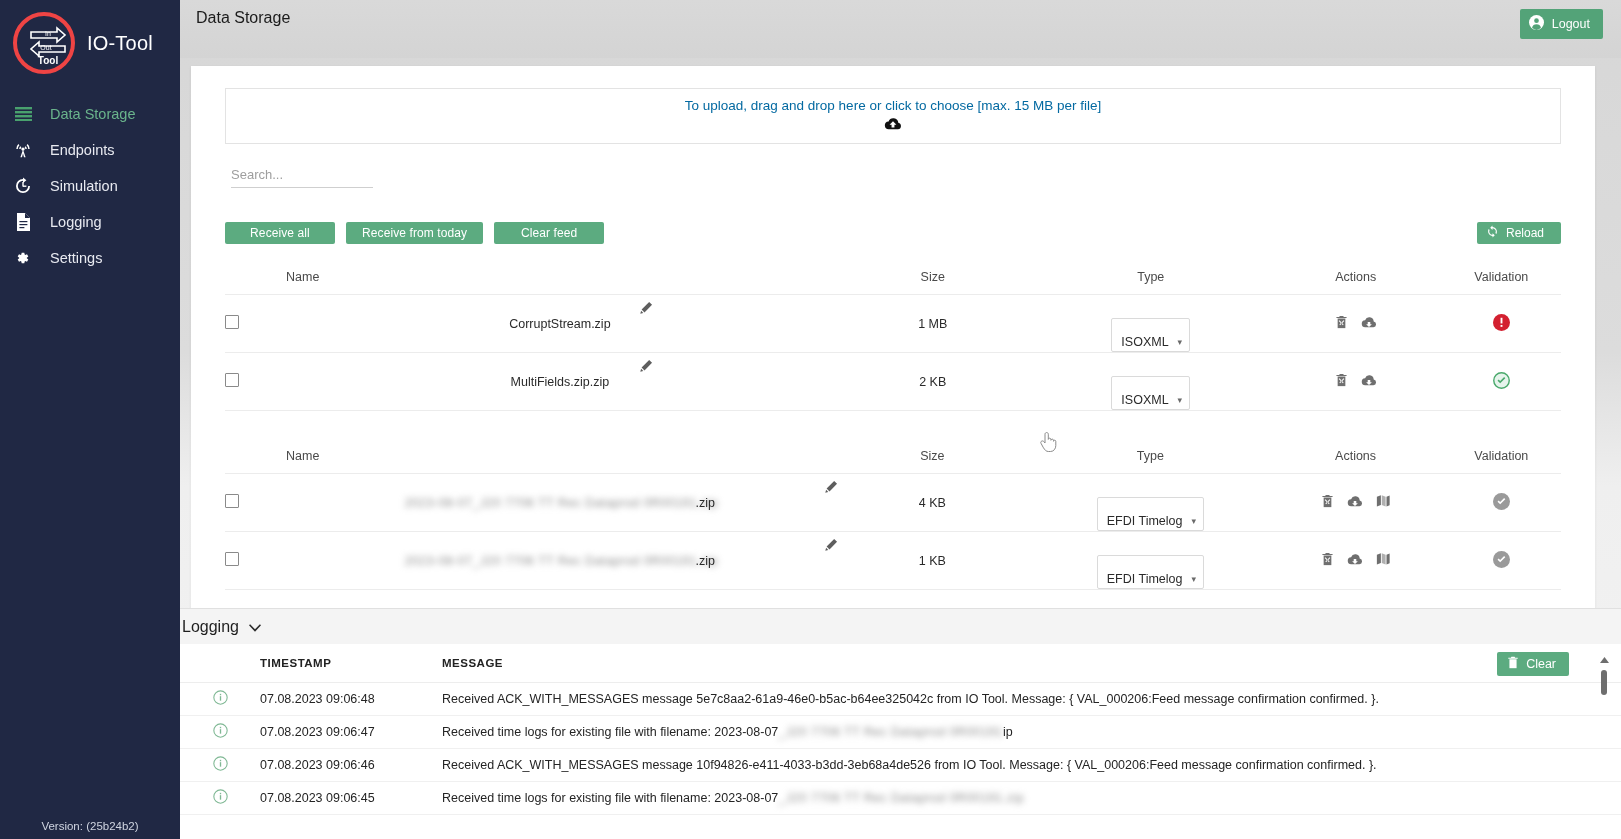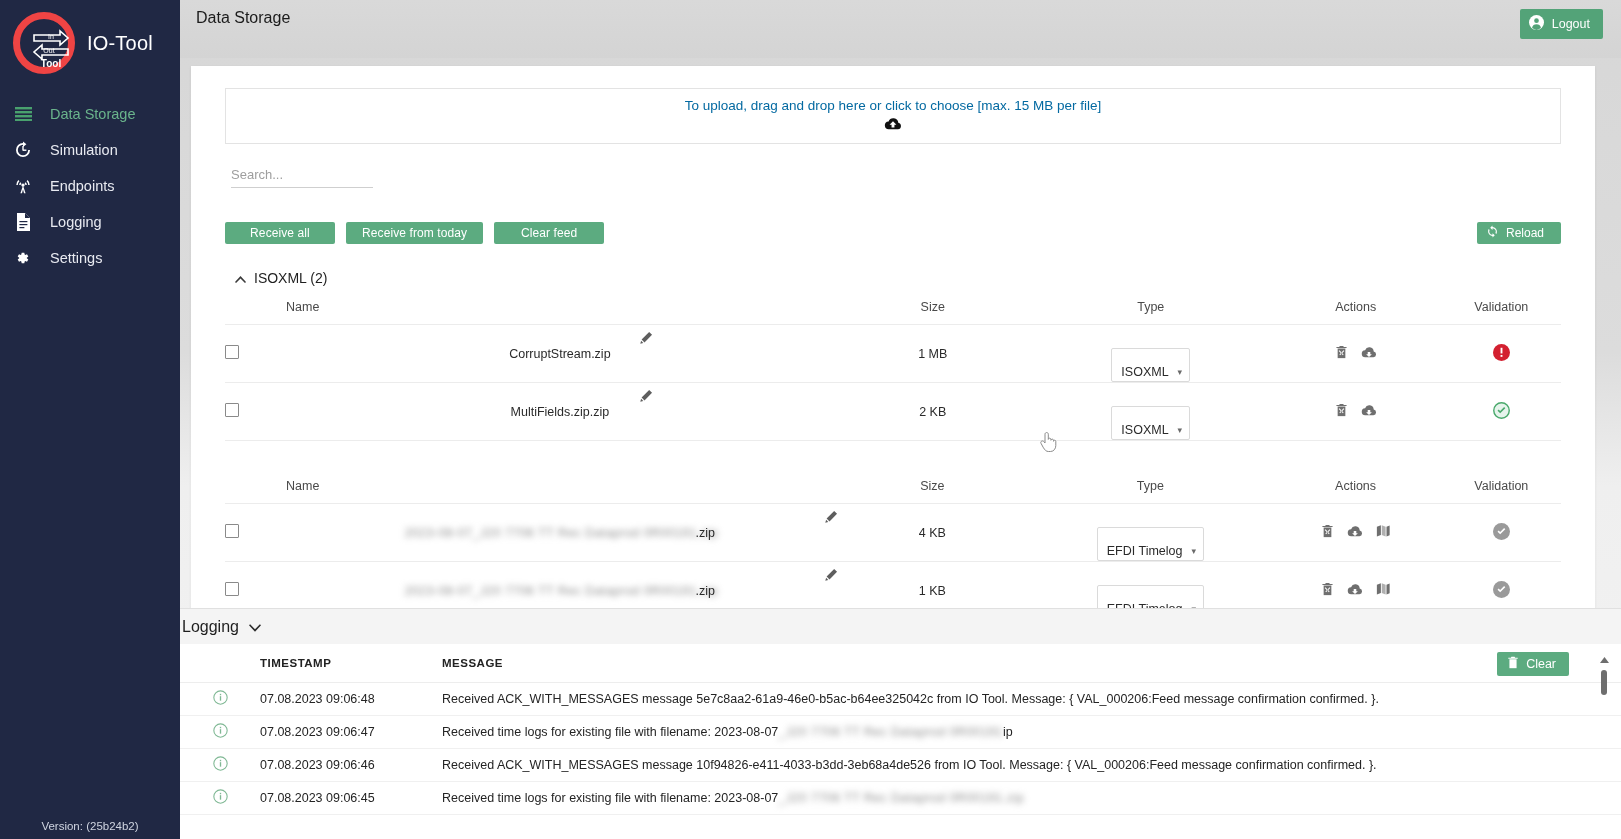--- a/index.html
+++ b/index.html
@@ -14,21 +14,21 @@
   .sidebar {
     width: 180px; height: 839px;
     background: #202844;
     flex: 0 0 180px;
     position: relative;
     color: #ffffff;
   }
   .brand { display: flex; align-items: center; gap: 12px; padding: 12px 0 0 13px; }
   .brand-logo {
     width: 62px; height: 62px; border-radius: 50%;
-    border: 7px solid #ef4444; position: relative; flex: 0 0 62px;
+    border: 4px solid #ef4444; position: relative; flex: 0 0 62px;
   }
   .brand-logo svg { position: absolute; left: 0; top: 0; }
   .brand-name { font-size: 20px; color: #fff; letter-spacing: .2px; }
 
   .nav { margin-top: 22px; }
   .nav-item {
     display: flex; align-items: center; gap: 17px;
     height: 36px; padding-left: 13px; cursor: pointer;
     font-size: 14.5px; color: #e8eaf1;
   }
@@ -227,37 +227,37 @@
               <rect x="0" y="4" width="17" height="2.4"></rect>
               <rect x="0" y="8" width="17" height="2.4"></rect>
               <rect x="0" y="12" width="17" height="2"></rect>
             </svg>
         </span>
         <span>Data Storage</span>
       </div>
       <div class="nav-item">
         <span class="nav-icon">
           <svg width="18" height="18" viewBox="0 0 18 18">
-              <path d="M9 2a7 7 0 107 7h-1.8A5.2 5.2 0 119 3.8V6l3.4-2.7L9 .6z"></path>
-              <rect x="8.3" y="5" width="1.4" height="4.6"></rect>
-              <rect x="9" y="8.5" width="3.4" height="1.4"></rect>
-            </svg>
-        </span>
-        <span>Simulation</span>
-      </div>
-      <div class="nav-item">
-        <span class="nav-icon">
-          <svg width="18" height="18" viewBox="0 0 18 18">
               <path d="M9 6.4a1.7 1.7 0 100 3.4 1.7 1.7 0 000-3.4z"></path>
               <path d="M9 8.6l-2.6 7.6h1.6L9 12.6l1 3.6h1.6z"></path>
               <path d="M4.4 3.1A6.6 6.6 0 002.3 8h1.5a5.1 5.1 0 011.6-3.8zM13.6 3.1l-1 1.1A5.1 5.1 0 0114.2 8h1.5a6.6 6.6 0 00-2.1-4.9z"></path>
               <path d="M6.3 5.2A3.9 3.9 0 005.2 8h1.5a2.4 2.4 0 01.7-1.7zM11.7 5.2l-1.1 1.1A2.4 2.4 0 0111.3 8h1.5a3.9 3.9 0 00-1.1-2.8z"></path>
             </svg>
         </span>
         <span>Endpoints</span>
+      </div>
+      <div class="nav-item">
+        <span class="nav-icon">
+          <svg width="18" height="18" viewBox="0 0 18 18">
+              <path d="M9 2a7 7 0 107 7h-1.8A5.2 5.2 0 119 3.8V6l3.4-2.7L9 .6z"></path>
+              <rect x="8.3" y="5" width="1.4" height="4.6"></rect>
+              <rect x="9" y="8.5" width="3.4" height="1.4"></rect>
+            </svg>
+        </span>
+        <span>Simulation</span>
       </div>
       <div class="nav-item">
         <span class="nav-icon">
           <svg width="15" height="18" viewBox="0 0 15 18">
               <path d="M1 0h8l5 5v13H1z"></path>
               <path d="M9 0v5h5z" fill="#202844"></path>
               <rect x="3.4" y="8" width="8" height="1.2" fill="#202844"></rect>
               <rect x="3.4" y="11" width="8" height="1.2" fill="#202844"></rect>
               <rect x="3.4" y="14" width="5" height="1.2" fill="#202844"></rect>
             </svg>
@@ -318,28 +318,20 @@
             <span>
               <svg width="13" height="13" viewBox="0 0 16 16">
                   <path d="M8 2.6V.6L5.2 3.3 8 6V4a4 4 0 013.5 5.9l1.2 1.2A5.7 5.7 0 008 2.6zM8 12a4 4 0 01-3.5-5.9L3.3 4.9A5.7 5.7 0 008 13.4v2l2.8-2.7L8 10z"></path>
                 </svg>
             </span>
             <span>Reload</span>
           </button>
         </div>
 
         <div class="group">
-          <div class="group-head">
-            <span class="chev">
-              <svg width="11" height="7" viewBox="0 0 11 7">
-                  <path d="M5.5 0L11 6l-1 1-4.5-4.6L1 7 0 6z"></path>
-                </svg>
-            </span>
-            <span>ISOXML (2)</span>
-          </div>
 
           <table class="files">
             <thead>
               <tr>
                 <th style="width:44px"></th>
                 <th class="c-name">Name</th>
                 <th style="width:15%">Size</th>
                 <th style="width:18%">Type</th>
                 <th style="width:13%">Actions</th>
                 <th style="width:13%">Validation</th>

